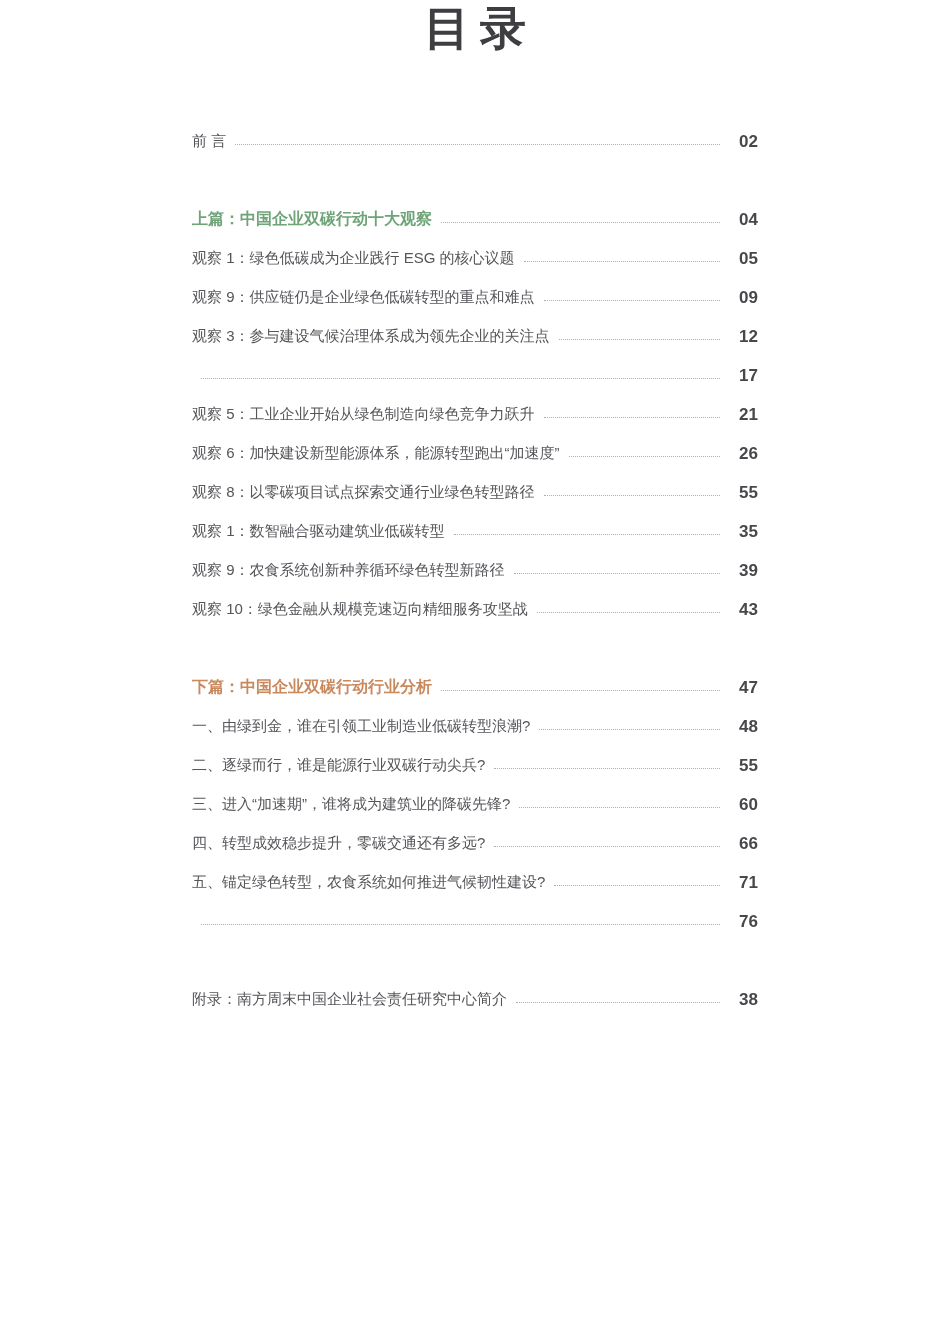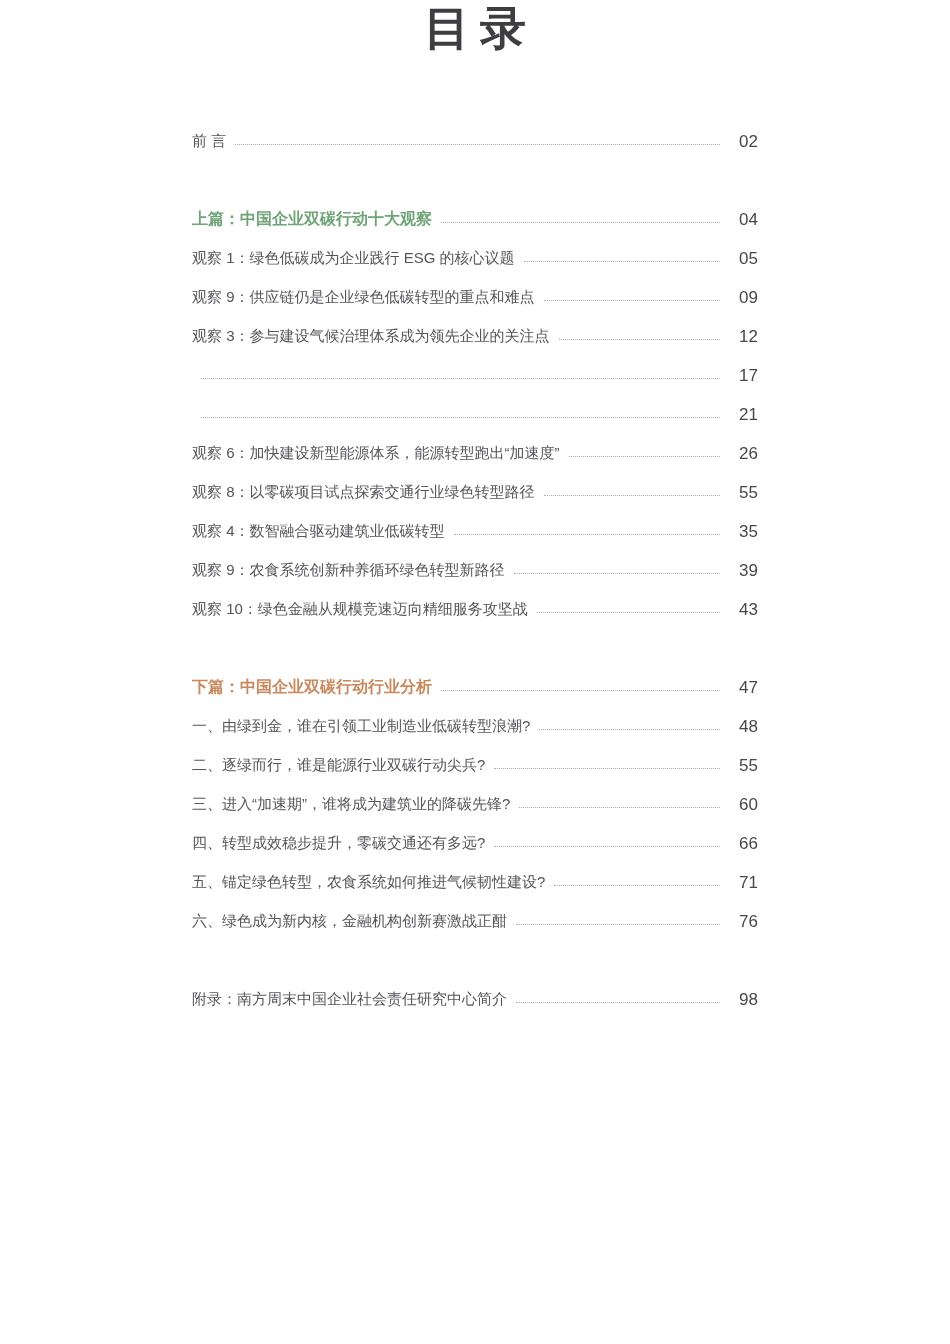--- a/index.html
+++ b/index.html
@@ -50,21 +50,21 @@
   .toc-row.hdr-orange .toc-label { color: var(--orange, #C9895D); }
   .leader {
     flex: 1;
     border-bottom: 1px dotted #b0b0b3;
     margin: 0 12px 0 9px;
     transform: translateY(3px);
     min-width: 20px;
   }
   .toc-page {
     font-size: 17px;
-    font-weight: normal;
+    font-weight: bold;
     color: #47474c;
     min-width: 26px;
     text-align: right;
     white-space: nowrap;
   }
 </style>
 </head>
 <body>
 
 <div class="page">
@@ -102,38 +102,39 @@
       <span class="leader"></span>
       <span class="toc-page">12</span>
     </li>
 
     <li class="toc-row">
       <span class="leader"></span>
       <span class="toc-page">17</span>
     </li>
 
     <li class="toc-row">
+      <span class="toc-label">观察 5：工业企业开始从绿色制造向绿色竞争力跃升</span>
       <span class="leader"></span>
       <span class="toc-page">21</span>
     </li>
 
     <li class="toc-row">
       <span class="toc-label">观察 6：加快建设新型能源体系，能源转型跑出“加速度”</span>
       <span class="leader"></span>
       <span class="toc-page">26</span>
     </li>
 
     <li class="toc-row">
       <span class="toc-label">观察 8：以零碳项目试点探索交通行业绿色转型路径</span>
       <span class="leader"></span>
       <span class="toc-page">55</span>
     </li>
 
     <li class="toc-row">
-      <span class="toc-label">观察 4：数智融合驱动建筑业低碳转型</span>
+      <span class="toc-label">观察 1：数智融合驱动建筑业低碳转型</span>
       <span class="leader"></span>
       <span class="toc-page">35</span>
     </li>
 
     <li class="toc-row">
       <span class="toc-label">观察 9：农食系统创新种养循环绿色转型新路径</span>
       <span class="leader"></span>
       <span class="toc-page">39</span>
     </li>
 
@@ -173,25 +174,24 @@
       <span class="toc-page">66</span>
     </li>
 
     <li class="toc-row">
       <span class="toc-label">五、锚定绿色转型，农食系统如何推进气候韧性建设?</span>
       <span class="leader"></span>
       <span class="toc-page">71</span>
     </li>
 
     <li class="toc-row">
-      <span class="toc-label">六、绿色成为新内核，金融机构创新赛激战正酣</span>
       <span class="leader"></span>
       <span class="toc-page">76</span>
     </li>
 
     <li class="toc-row gap-before">
       <span class="toc-label">附录：南方周末中国企业社会责任研究中心简介</span>
       <span class="leader"></span>
-      <span class="toc-page">98</span>
+      <span class="toc-page">38</span>
     </li>
 
   </ul>
 </div>
 
 </body></html>

